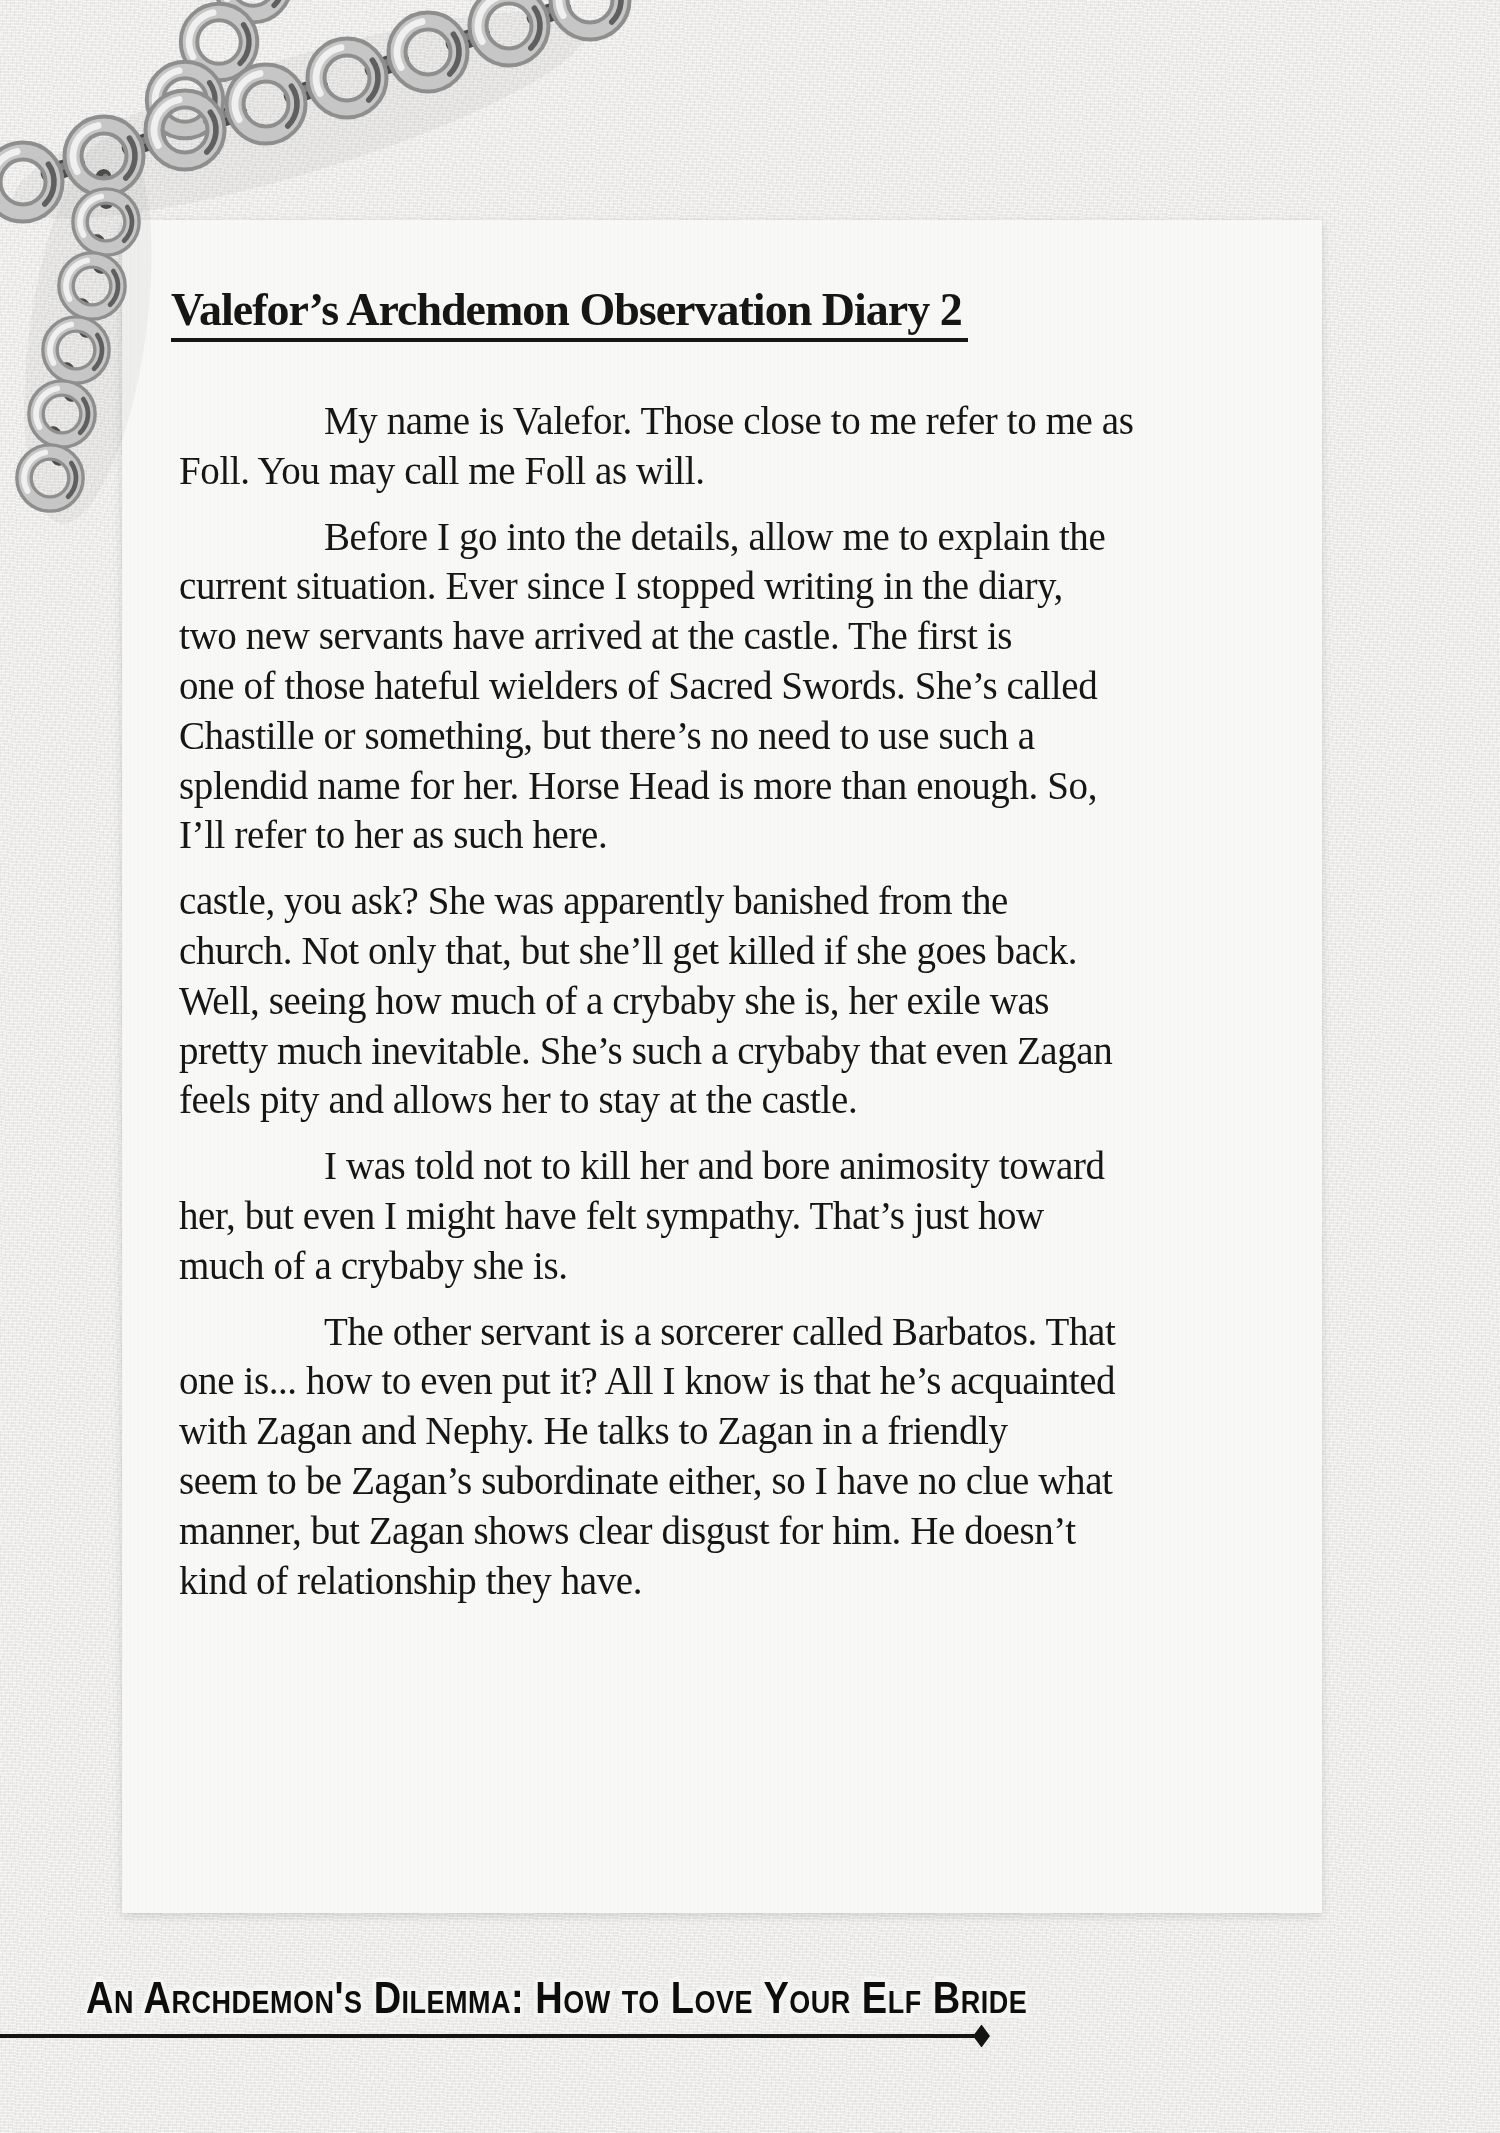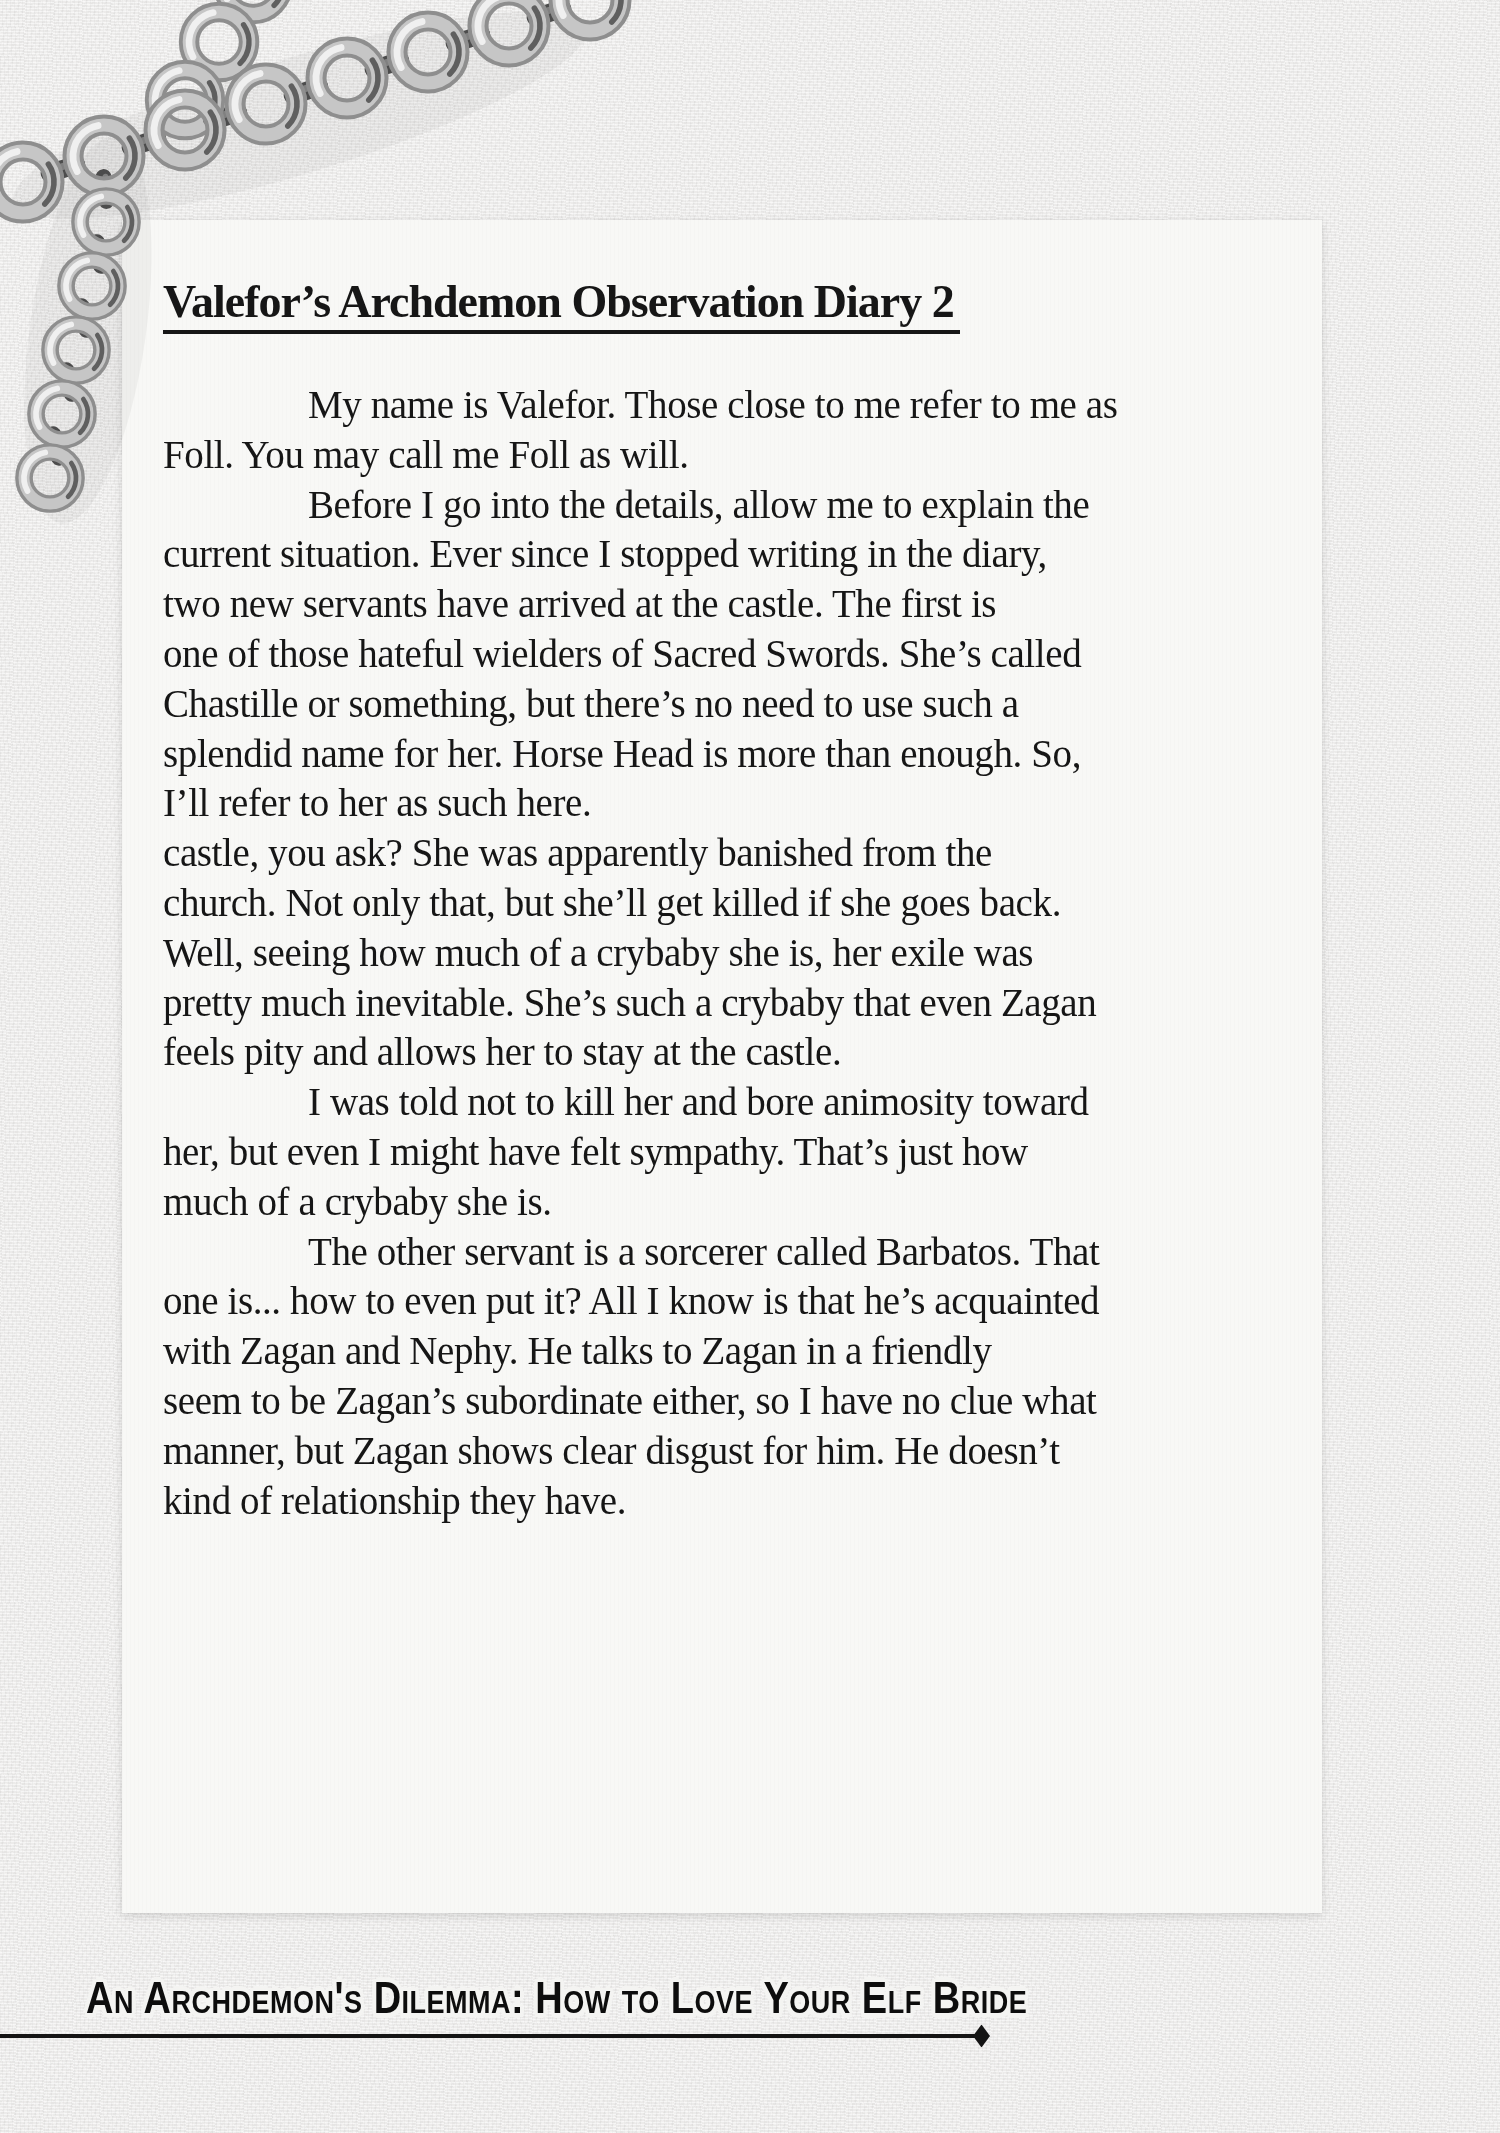--- a/index.html
+++ b/index.html
@@ -18,31 +18,31 @@
   }
   
   .page{
     position:absolute;left:122px;top:220px;width:1200px;height:1693px;
     background:var(--page,#f8f8f6);
     background-image:repeating-linear-gradient(90deg, rgba(0,0,0,.012) 0 1px, rgba(0,0,0,0) 1px 4px);
     box-shadow:0 3px 9px rgba(0,0,0,.12), 0 0 2px rgba(0,0,0,.05);
     z-index:1;
   }
   .title{
-    position:absolute;left:41px;top:56px;margin:0;
+    position:absolute;left:41px;top:56px;margin:8px;
     font-size:46px;line-height:52px;font-weight:700;letter-spacing:-1px;
     color:var(--ink,#161616);
     display:inline-block;border-bottom:4px solid var(--ink,#161616);padding-bottom:2px;padding-right:6px;
   }
   .body{
     position:absolute;left:41px;top:160px;width:1150px;
     font-size:39px;line-height:49.8px;letter-spacing:-0.4px;
     color:var(--ink,#161616);
   }
-  .para{margin:0;}
+  .para{margin:16px;}
   .line{white-space:nowrap;}
   .para .line.first{text-indent:145px;}
   
   .chain{position:absolute;left:0;top:0;z-index:3;pointer-events:none;}
   
   .footer{position:absolute;left:0;top:0;width:100%;height:100%;z-index:2;}
   .series-title{
     position:absolute;left:86px;top:1979px;
     font-family:"Liberation Sans",sans-serif;font-weight:700;
     font-variant:small-caps;letter-spacing:.5px;

